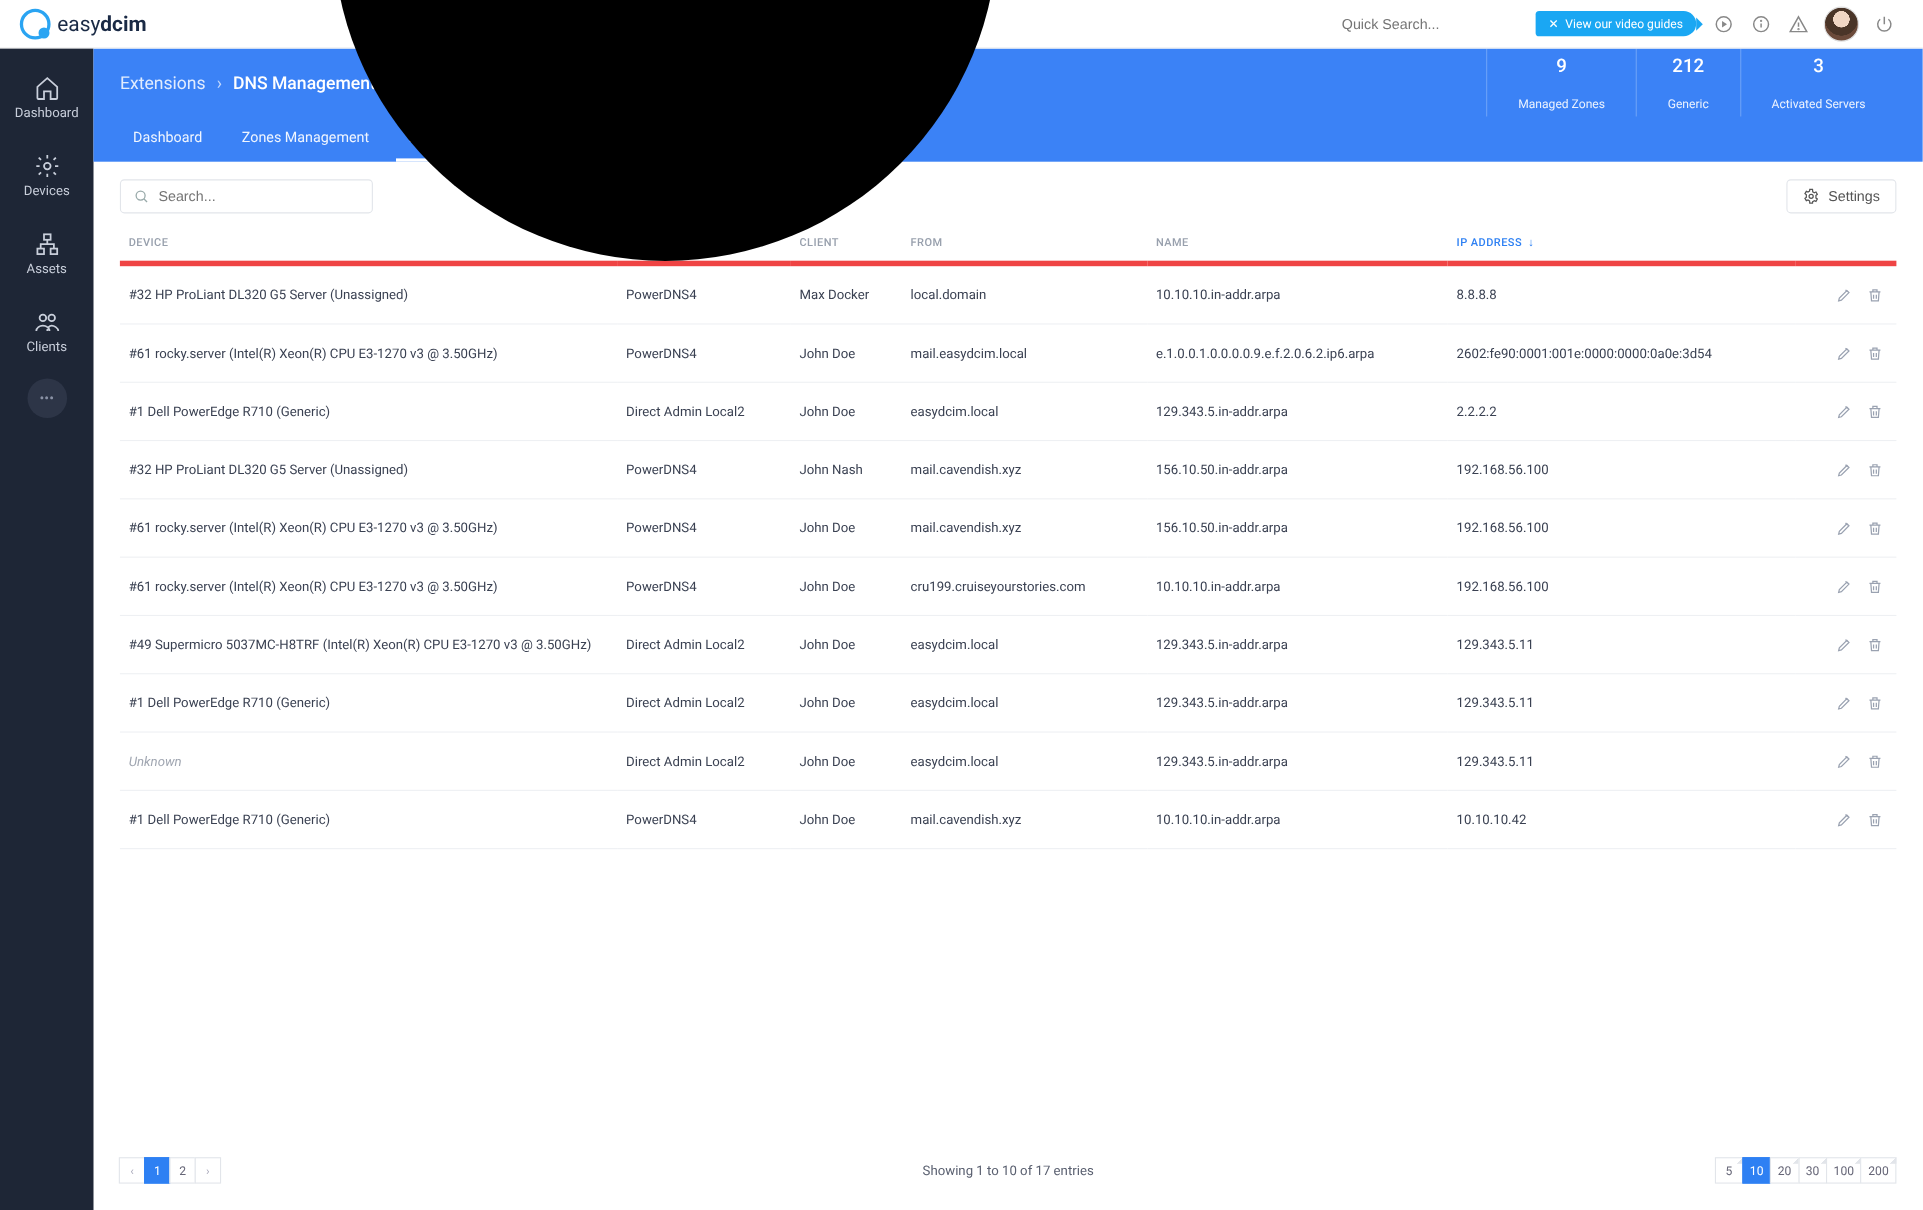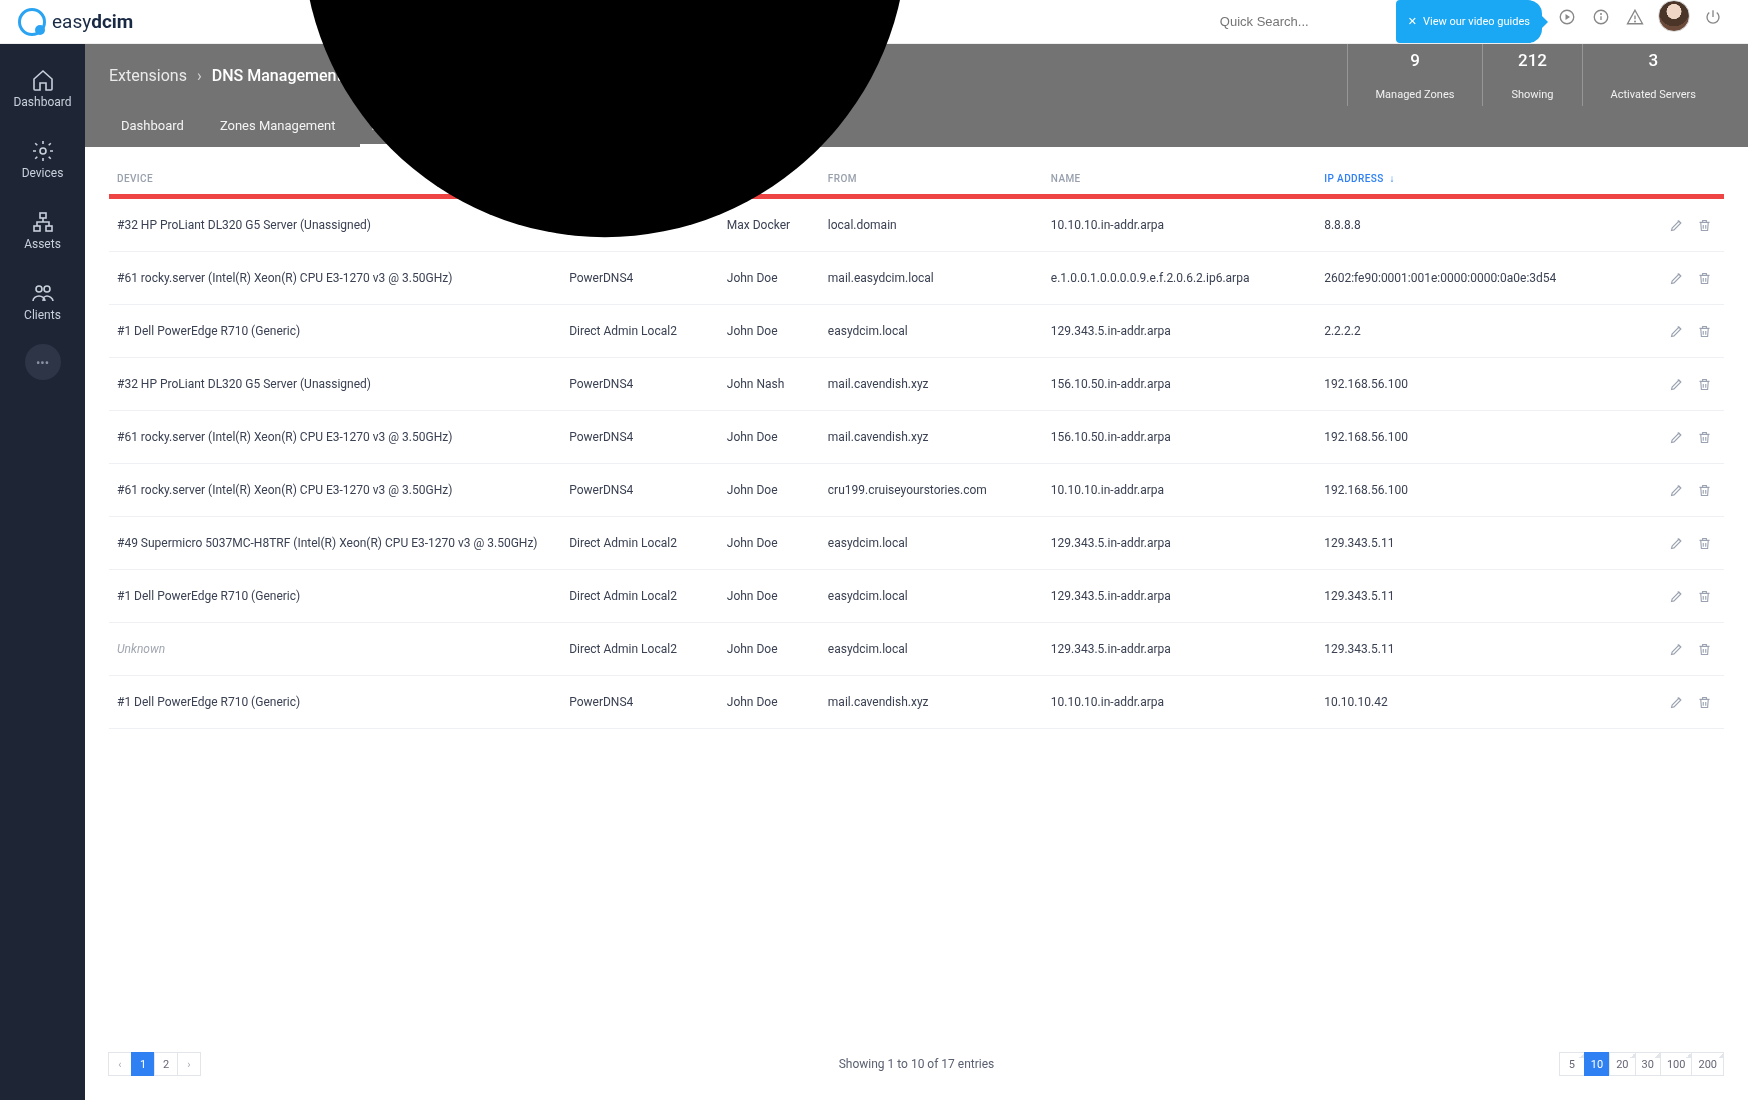--- a/index.html
+++ b/index.html
@@ -1,20 +1,20 @@
 <!DOCTYPE html>
 <html><head>
 <meta charset="utf-8">
 <style>
 * { box-sizing: border-box; margin: 0; padding: 0; }
 body { font-family: -apple-system, BlinkMacSystemFont, "Segoe UI", Roboto, sans-serif; font-size: 13px; color: #333; background: #fff; }
 .app { display: flex; height: 100vh; position: relative; }
 
 
-.topbar { position: fixed; top: 0; left: 0; right: 0; height: 44px; background: #fff; border-bottom: 1px solid #eee; display: flex; padding: 0 18px; z-index: 100; }
+.topbar { position: fixed; top: 0; left: 0; right: 0; height: 44px; background: #fff; border-bottom: 1px solid #eee; display: flex; align-items: center; padding: 0 18px; z-index: 100; }
 .logo { display: flex; align-items: center; gap: 6px; margin-right: 40px; }
 .logo-mark { width: 28px; height: 28px; border: 3px solid #2aa4f2; border-radius: 50%; position: relative; }
 .logo-mark::after { content: ''; position: absolute; width: 10px; height: 10px; background: #2aa4f2; border-radius: 50%; right: -2px; bottom: -2px; }
 .logo-text { font-size: 19px; font-weight: 400; color: #1a2a45; }
 .logo-text b { font-weight: 700; }
 .quick-search { display: flex; align-items: center; gap: 10px; color: #9aa; flex: 1; cursor: text; font-size: 13px; }
 .quick-search input { border: none; outline: none; font-size: 13px; }
 .video-guide { background: #1aa7f3; color: #fff; padding: 5px 12px; border-radius: 4px 14px 14px 4px; font-size: 11px; display: flex; align-items: center; gap: 6px; cursor: pointer; margin-right: 8px; position: relative; }
 .video-guide::after { content: ''; position: absolute; right: -6px; top: 50%; transform: translateY(-50%); border-left: 6px solid #1aa7f3; border-top: 6px solid transparent; border-bottom: 6px solid transparent; }
 .topbar-icon { width: 34px; height: 34px; display: inline-flex; align-items: center; justify-content: center; color: #888; cursor: pointer; }
@@ -22,21 +22,21 @@
 .avatar { width: 32px; height: 32px; border-radius: 50%; background: linear-gradient(135deg,#c9a,#876); margin: 0 6px; cursor: pointer; border: 1px solid #ddd; background-image: radial-gradient(circle at 50% 35%, #f0d6c4 30%, #4a3528 31%, #4a3528 60%, #6b4a3a 61%); }
 
 
 .sidebar { width: 85px; background: #1e2636; color: #aab; padding-top: 56px; display: flex; flex-direction: column; align-items: center; gap: 6px; flex-shrink: 0; }
 .side-item { width: 100%; display: flex; flex-direction: column; align-items: center; gap: 3px; padding: 12px 0; cursor: pointer; font-size: 12px; color: #c9cfdb; }
 .side-item svg { width: 24px; height: 24px; stroke: currentColor; fill: none; stroke-width: 1.6; }
 .side-more { width: 36px; height: 36px; background: #2d3547; border-radius: 50%; display: flex; align-items: center; justify-content: center; margin-top: 4px; cursor: pointer; color: #8a92a5; }
 
 
 .main { flex: 1; display: flex; flex-direction: column; margin-top: 44px; min-width: 0; }
-.blue-header { background: #737373; color: #fff; }
+.blue-header { background: #3b82f6; color: #fff; }
 .header-top { display: flex; align-items: center; padding: 0 24px; height: 62px; }
 .bc { display: flex; align-items: center; gap: 10px; font-size: 16px; }
 .bc .sep { color: rgba(255,255,255,0.7); }
 .bc .cur { font-weight: 500; }
 .bc .prev { color: rgba(255,255,255,0.85); }
 .actions-btn { background: #3f92ff; color: #fff; padding: 6px 14px; border: none; border-radius: 4px; margin-left: 18px; font-size: 13px; cursor: pointer; display: flex; align-items: center; gap: 6px; }
 .stats { margin-left: auto; display: flex; }
 .stat { border-left: 1px solid rgba(255,255,255,0.25); padding: 0 28px; text-align: center; height: 62px; display: flex; flex-direction: column; justify-content: center; }
 .stat .num { font-size: 17px; font-weight: 500; }
 .stat .lbl { font-size: 11px; opacity: 0.9; margin-top: 18px; }
@@ -175,39 +175,55 @@
           <span>Actions</span>
           <span>▾</span>
         </button>
         <div class="stats">
           <div class="stat">
             <span class="num">9</span>
             <span class="lbl">Managed Zones</span>
           </div>
           <div class="stat">
             <span class="num">212</span>
-            <span class="lbl">Showing</span>
+            <span class="lbl">Generic</span>
           </div>
           <div class="stat">
             <span class="num">3</span>
             <span class="lbl">Activated Servers</span>
           </div>
         </div>
       </div>
       <div class="tabs" id="tabs">
           <div class="tab">Dashboard</div>
           <div class="tab">Zones Management</div>
           <div class="tab active">Reverse DNS</div>
           <div class="tab">Connections</div>
           <div class="tab">Settings</div>
           <div class="tab">Logs</div>
         </div>
     </div>
 
     <div class="content">
+      <div class="toolbar-row">
+        <div class="search-box">
+          <svg viewBox="0 0 24 24" width="14" height="14" stroke="currentColor" fill="none" stroke-width="2">
+              <circle cx="10" cy="10" r="7"></circle>
+              <line x1="20" y1="20" x2="15" y2="15"></line>
+            </svg>
+          <input placeholder="Search..." style="">
+        </div>
+        <button class="settings-btn">
+          <svg viewBox="0 0 24 24" width="15" height="15" stroke="currentColor" fill="none" stroke-width="1.8">
+              <circle cx="12" cy="12" r="3"></circle>
+              <path d="M19 12a7 7 0 0 0-.1-1.3l2.1-1.6-2-3.4-2.5 1a7 7 0 0 0-2.2-1.3L14 2h-4l-.3 2.4a7 7 0 0 0-2.2 1.3l-2.5-1-2 3.4 2.1 1.6A7 7 0 0 0 5 12c0 .4 0 .9.1 1.3L3 14.9l2 3.4 2.5-1a7 7 0 0 0 2.2 1.3L10 22h4l.3-2.4a7 7 0 0 0 2.2-1.3l2.5 1 2-3.4-2.1-1.6c.1-.4.1-.9.1-1.3z"></path>
+            </svg>
+          <span>Settings</span>
+        </button>
+      </div>
 
       <table>
         <thead>
             <tr id="thead-row">
               <th>DEVICE</th>
               <th>SERVER</th>
               <th>CLIENT</th>
               <th>FROM</th>
               <th>NAME</th>
               <th class="sortable">IP ADDRESS &nbsp;↓</th>

